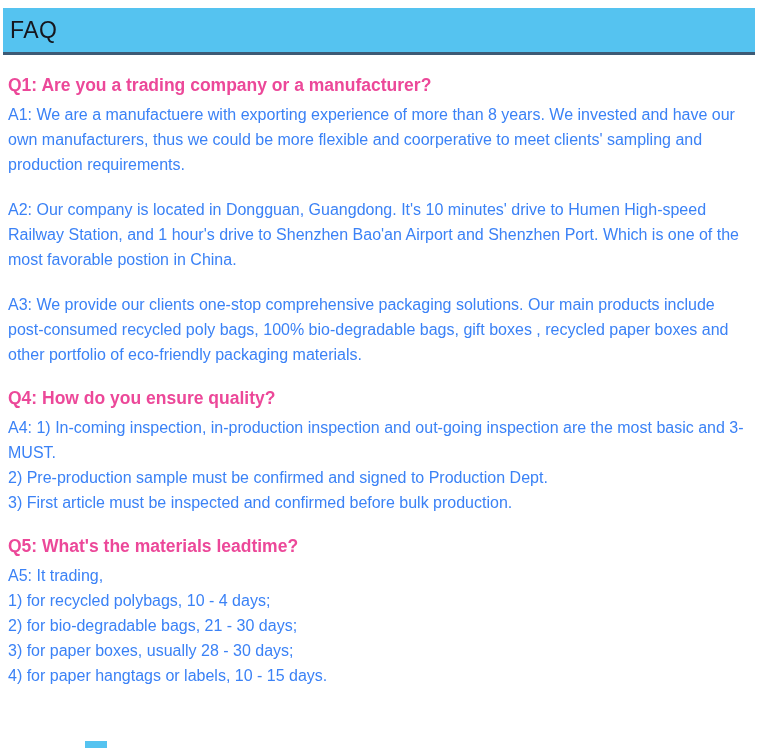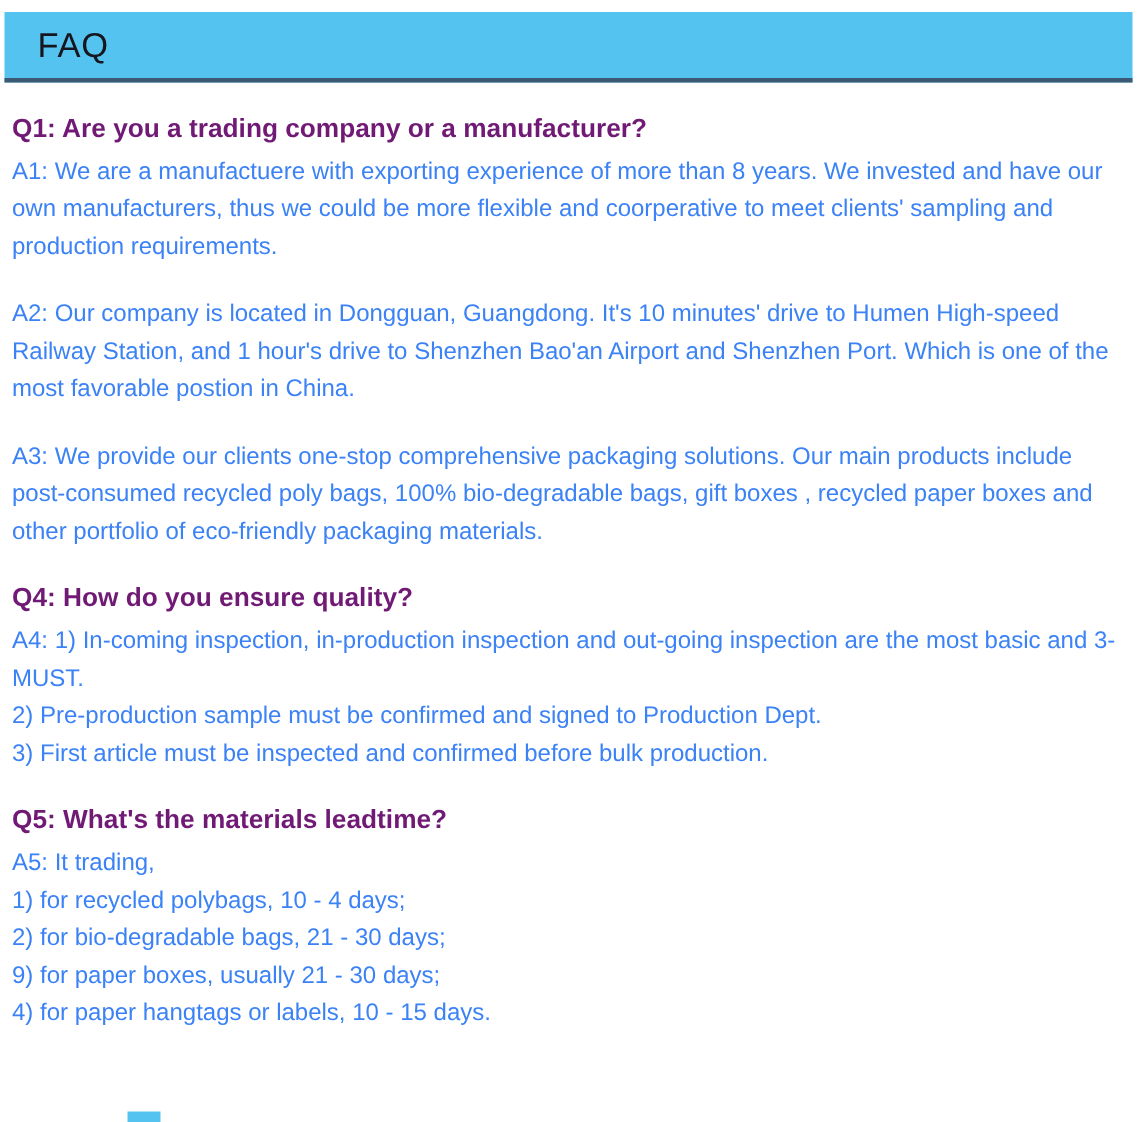--- a/index.html
+++ b/index.html
@@ -11,36 +11,36 @@
     overflow: hidden;
     position: relative;
   }
   .faq-header {
     margin: 8px 10px 0 3px;
     background: #55C3F0;
     border-bottom: 3px solid #3D5A75;
     height: 47px;
     display: flex;
     align-items: center;
-    padding-left: 22px;
+    padding-left: 7px;
   }
   .faq-header .title {
     font-size: 23px;
     font-weight: 400;
     color: #16161E;
     letter-spacing: 0.5px;
   }
   .content {
     padding: 19px 14px 0 8px;
   }
   .faq-item {
     margin-bottom: 20px;
   }
   .question {
-    color: #701a75;
+    color: #ec4899;
     font-weight: 700;
     font-size: 17.5px;
     line-height: 22px;
     margin-bottom: 6px;
   }
   .answer-line {
     color: #3b82f6;
     font-size: 16px;
     line-height: 25px;
   }
@@ -80,19 +80,19 @@
     <div class="answer-line">A4: 1) In-coming inspection, in-production inspection and out-going inspection are the most basic and 3-MUST.</div>
     <div class="answer-line">2) Pre-production sample must be confirmed and signed to Production Dept.</div>
     <div class="answer-line">3) First article must be inspected and confirmed before bulk production.</div>
   </div>
 
   <div class="faq-item">
     <div class="question">Q5: What's the materials leadtime?</div>
     <div class="answer-line">A5: It trading,</div>
     <div class="answer-line">1) for recycled polybags, 10 - 4 days;</div>
     <div class="answer-line">2) for bio-degradable bags, 21 - 30 days;</div>
-    <div class="answer-line">9) for paper boxes, usually 21 - 30 days;</div>
+    <div class="answer-line">3) for paper boxes, usually 28 - 30 days;</div>
     <div class="answer-line">4) for paper hangtags or labels, 10 - 15 days.</div>
   </div>
 
 </div>
 
 <div class="next-section-bar"></div>
 
 </body></html>

